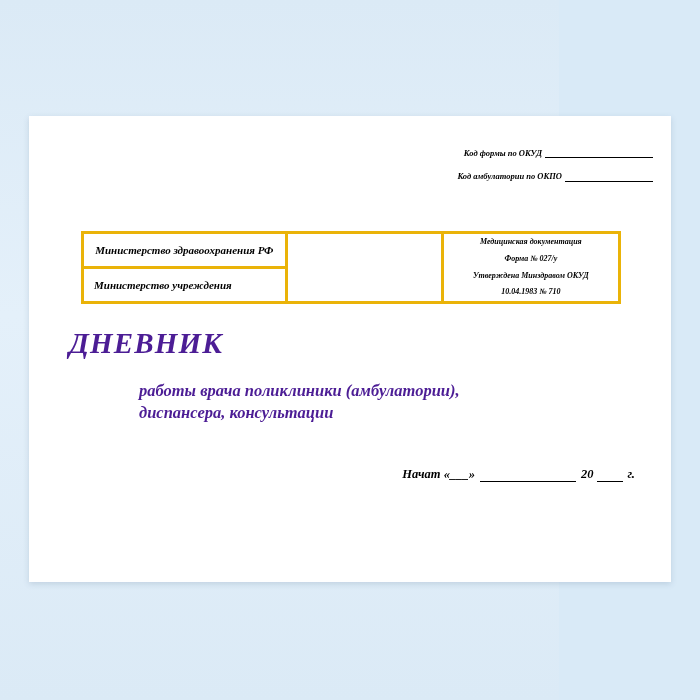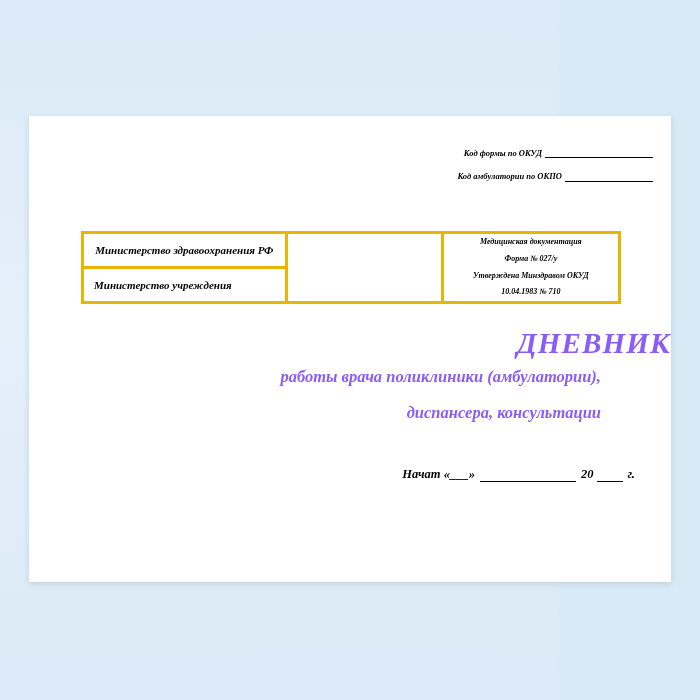--- a/index.html
+++ b/index.html
@@ -88,34 +88,35 @@
     line-height: 1.35;
     color: #000;
     padding: 3px 4px;
   }
 
   .title-block {
     position: absolute;
     left: 0;
     right: 0;
     top: 212px;
-    text-align: right;
-    color: #8b5cf6;
+    text-align: left;
+    color: #4c1d95;
+    padding-left: 40px;
   }
   .title-main {
     font-size: 29px;
     font-weight: bold;
     letter-spacing: 1.2px;
     line-height: 1.1;
   }
   .title-sub {
     font-size: 16.5px;
     font-weight: bold;
     line-height: 1.35;
-    margin-top: 6px;
+    margin-top: 20px;
     padding: 0 70px;
   }
 
   .dates {
     position: absolute;
     right: 36px;
     top: 352px;
     font-size: 12.5px;
     font-weight: bold;
     color: #000;
@@ -178,21 +179,21 @@
         <td>
           <div class="cell-text cell-left">Министерство учреждения</div>
         </td>
       </tr>
     </tbody>
       </table>
 
     <div class="title-block">
       <div class="title-main">ДНЕВНИК</div>
       <div class="title-sub">работы врача поликлиники (амбулатории),</div>
-      <div class="title-sub" style="margin-top:14px">диспансера, консультации</div>
+      <div class="title-sub" style="margin-top:0">диспансера, консультации</div>
     </div>
 
     <div class="dates">
       <div class="date-row">
         <span>Начат «___»</span><span class="blank-mid"></span><span>20</span><span class="blank-small"></span><span>г.</span>
       </div>
     </div>
 
   </div>
 </div>

